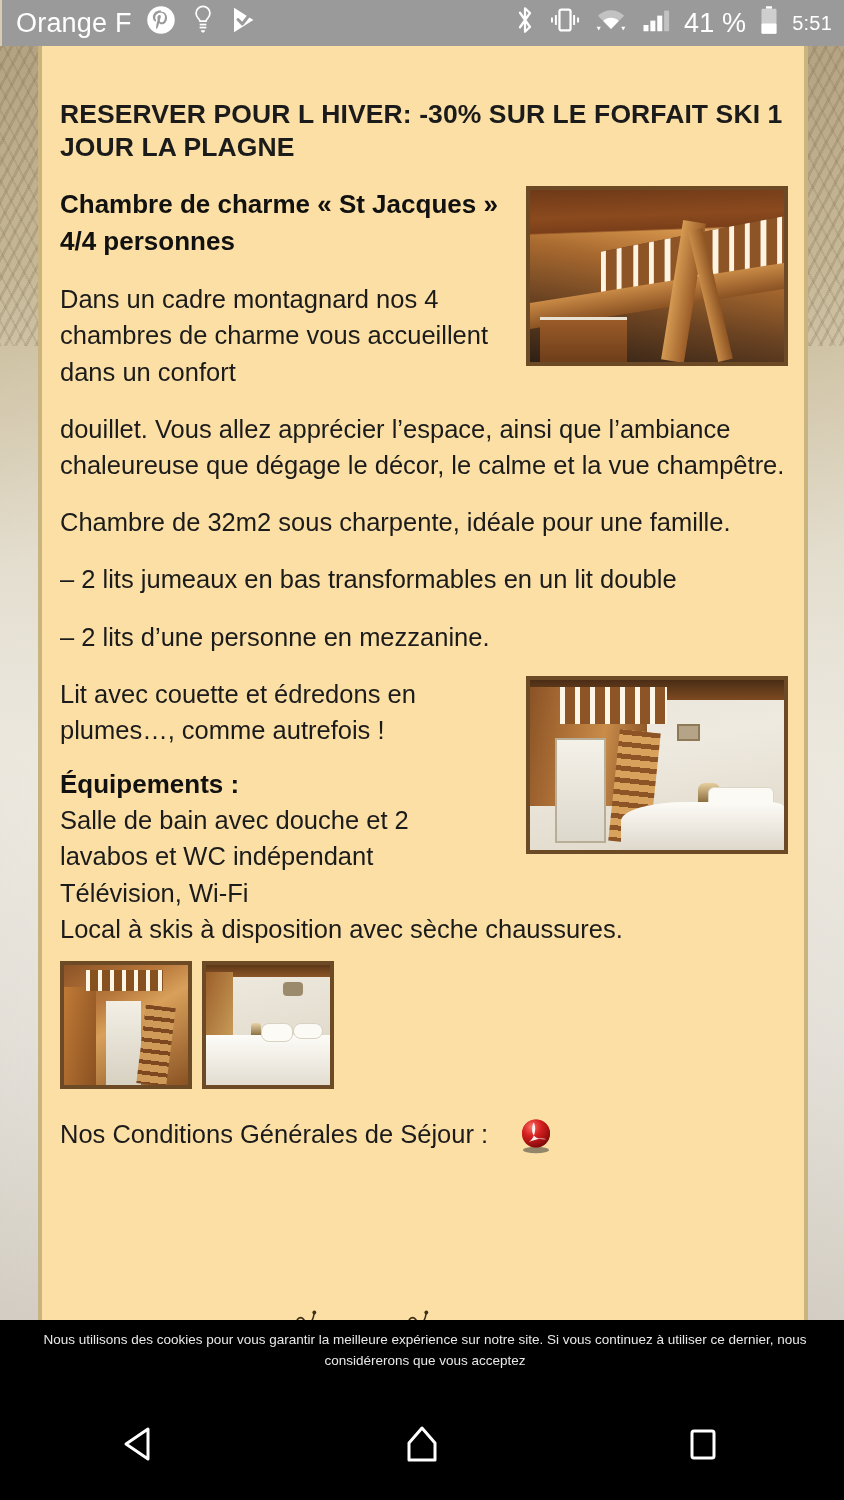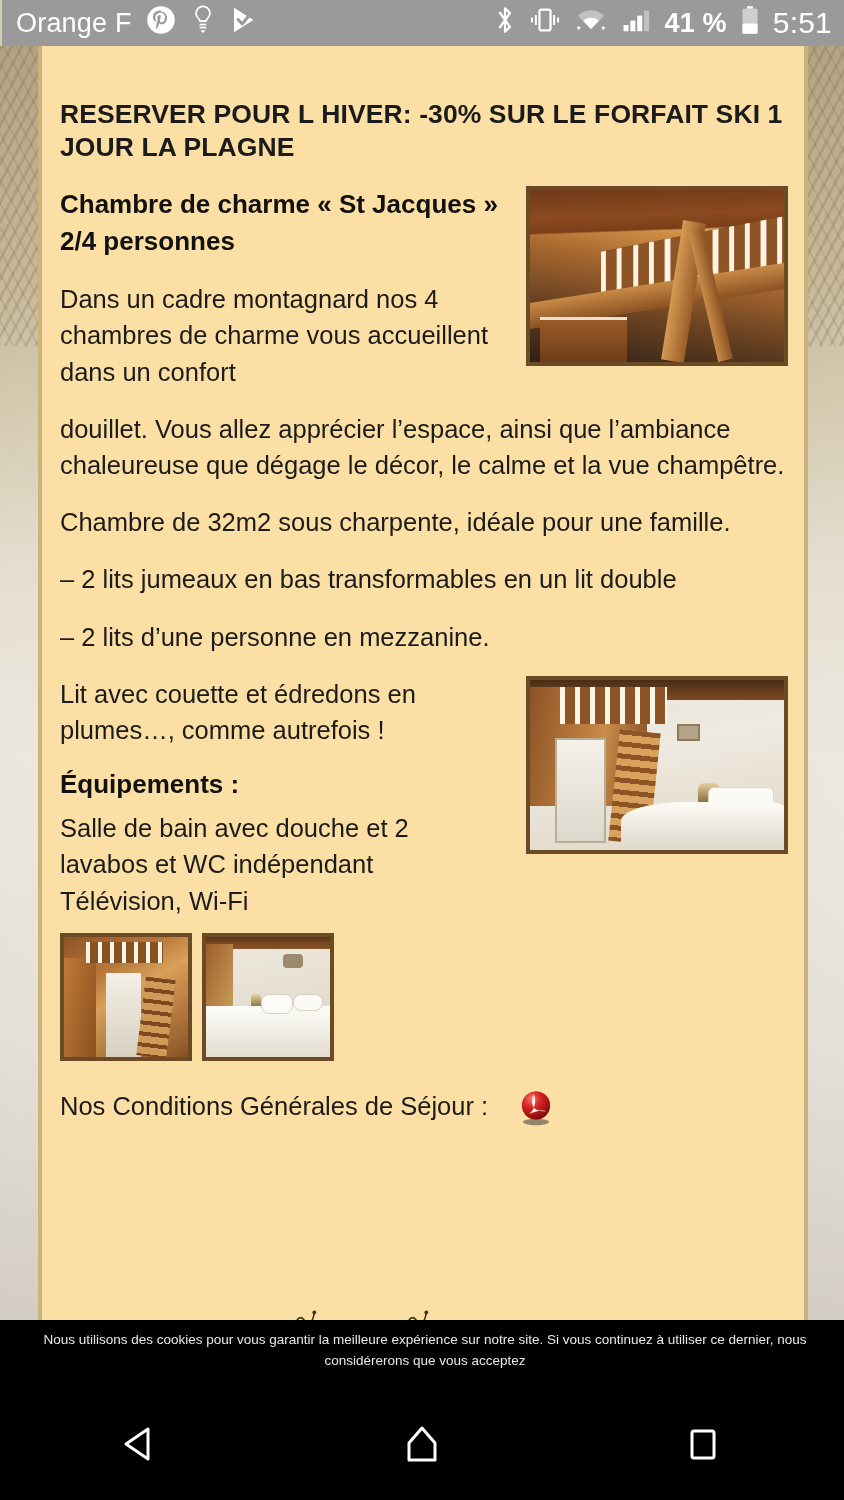--- a/index.html
+++ b/index.html
@@ -38,22 +38,22 @@
   #statusbar {
     position:absolute; left:2px; top:0; width:844px; height:46px;
     background:#9a9a9a; color:#fff;
     display:flex; align-items:center; padding:0 14px;
     font-size:27px; letter-spacing:.2px;
   }
   #statusbar .left { display:flex; align-items:center; gap:14px; flex:1; }
   #statusbar .right { display:flex; align-items:center; gap:13px; }
   .carrier { font-size:27px; }
   .sb-ico { display:block; }
-  .pct { font-size:27px;font-weight:bold; }
-  .clock { font-size:30px; font-weight:400; }
+  .pct { font-size:27px; }
+  .clock { font-size:20px; font-weight:400; }
 
   
   #card {
     position:absolute; left:38px; top:46px; width:770px; height:1290px;
     background:#fbdfa4;
     border-left:4px solid #c9b47e;
     border-right:4px solid #c9b47e;
     padding:12px 16px 0 18px;
     overflow:hidden;
   }
@@ -67,21 +67,21 @@
   }
   h2.room {
     font-size:26px; font-weight:bold; color:#111;
     line-height:1.45; margin-bottom:20px; max-width:470px;
   }
   p.body {
     font-size:25.5px; color:#1b1b1b; line-height:1.42;
     margin-bottom:21px;
   }
   p.narrow { max-width:470px; }
-  h3.equip { font-size:26px; font-weight:bold; color:#111; margin-bottom:10px; }
+  h3.equip { font-size:26px; font-weight:bold; color:#111; margin-bottom:2px; }
   p.equip-line { font-size:25.5px; color:#1b1b1b; line-height:1.42; }
   p.cgs { font-size:25.5px; color:#1b1b1b; display:flex; align-items:center; gap:28px; }
 
   
   .photo {
     border:4px solid #6b4a25;
     background:#b06a30;
     position:relative;
     overflow:hidden;
   }
@@ -359,21 +359,21 @@
       <div class="scene-mezz">
         <div class="glow"></div>
         <div class="rail"></div>
         <div class="beam"></div>
         <div class="post"></div>
         <div class="post2"></div>
         <div class="door"></div>
       </div>
     </div>
 
-    <h2 class="room">Chambre de charme  « St Jacques » 2/4 personnes</h2>
+    <h2 class="room">Chambre de charme  « St Jacques » 4/4 personnes</h2>
 
     <p class="body narrow">Dans un cadre montagnard nos 4 chambres de charme vous accueillent dans un confort</p>
     <p class="body">douillet. Vous allez apprécier l’espace, ainsi que l’ambiance chaleureuse que dégage le décor, le calme et la vue champêtre.</p>
 
     <p class="body">Chambre de 32m2 sous charpente, idéale pour une famille.</p>
 
     <p class="body">– 2 lits jumeaux en bas transformables en un lit double</p>
     <p class="body">– 2 lits d’une personne en mezzanine.</p>
 
     <div class="photo float-r ph2">
@@ -389,20 +389,21 @@
         <div class="bed"></div>
       </div>
     </div>
 
     <p class="body narrow">Lit avec couette et édredons en plumes…, comme autrefois !</p>
 
     <h3 class="equip">Équipements :</h3>
     <p class="equip-line">Salle de bain avec douche et 2</p>
     <p class="equip-line">lavabos et WC indépendant</p>
     <p class="equip-line">Télévision, Wi-Fi</p>
+    <p class="equip-line">Local à skis à disposition avec sèche chaussures.</p>
 
     <div class="thumbs">
       <div class="th">
         <div class="scene-corridor">
           <div class="pan"></div>
           <div class="rl"></div>
           <div class="d"></div>
           <div class="lad"></div>
         </div>
       </div>

